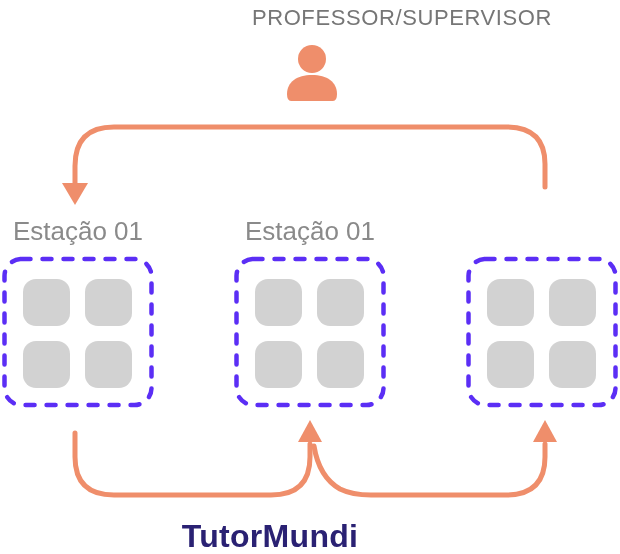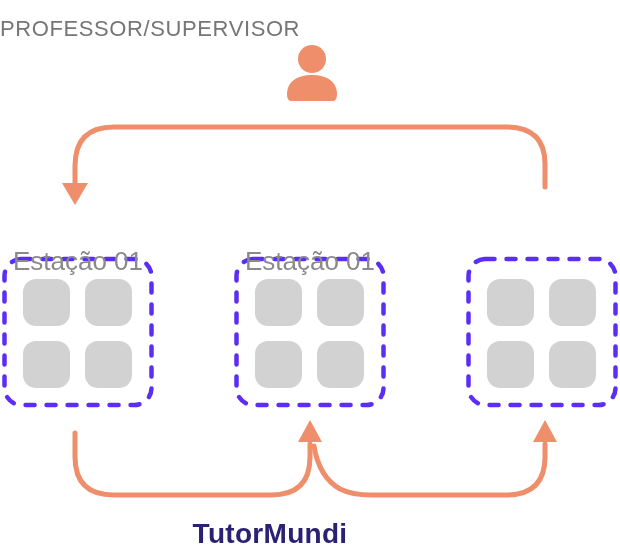--- a/index.html
+++ b/index.html
@@ -5,55 +5,54 @@
   html, body { margin: 0; padding: 0; }
   body {
     width: 620px; height: 554px;
     background: #ffffff;
     font-family: "Liberation Sans", sans-serif;
     overflow: hidden;
   }
   .canvas { position: relative; width: 620px; height: 554px; }
 
   .title {
-    position: absolute; top: 16px; left: 0; width: 552px;
-    text-align: left;
+    position: absolute; top: 5px; left: 0; width: 552px;
+    text-align: right;
     font-size: 22px; letter-spacing: 0.6px;
     color: #767676;
   }
 
   svg.overlay { position: absolute; left: 0; top: 0; width: 620px; height: 554px; }
 
   .station-label {
     position: absolute; top: 216px; width: 148px;
     text-align: center;
     font-size: 26px; color: #8A8A8A;
     white-space: nowrap;
-    margin-top: 30px;
   }
   .station-label.s0 { left: 4px; }
   .station-label.s1 { left: 236px; }
   .station-label.s2 { left: 468px; }
 
   .seats {
     position: absolute; top: 279px;
     display: grid;
     grid-template-columns: 47px 47px;
     grid-auto-rows: 47px;
     gap: 15px;
   }
   .seats.s0 { left: 23px; }
   .seats.s1 { left: 255px; }
   .seats.s2 { left: 487px; }
   .seat { background: #D2D2D2; border-radius: 13px; }
 
   .logo {
     position: absolute; top: 518px; left: 0; width: 540px;
     text-align: center;
-    font-size: 28px; font-weight: bold;
+    font-size: 32px; font-weight: bold;
     color: #2A2173; letter-spacing: 0.3px;
   }
 </style>
 </head>
 <body>
 
 <div class="canvas">
 
   <div class="title">PROFESSOR/SUPERVISOR</div>
 

